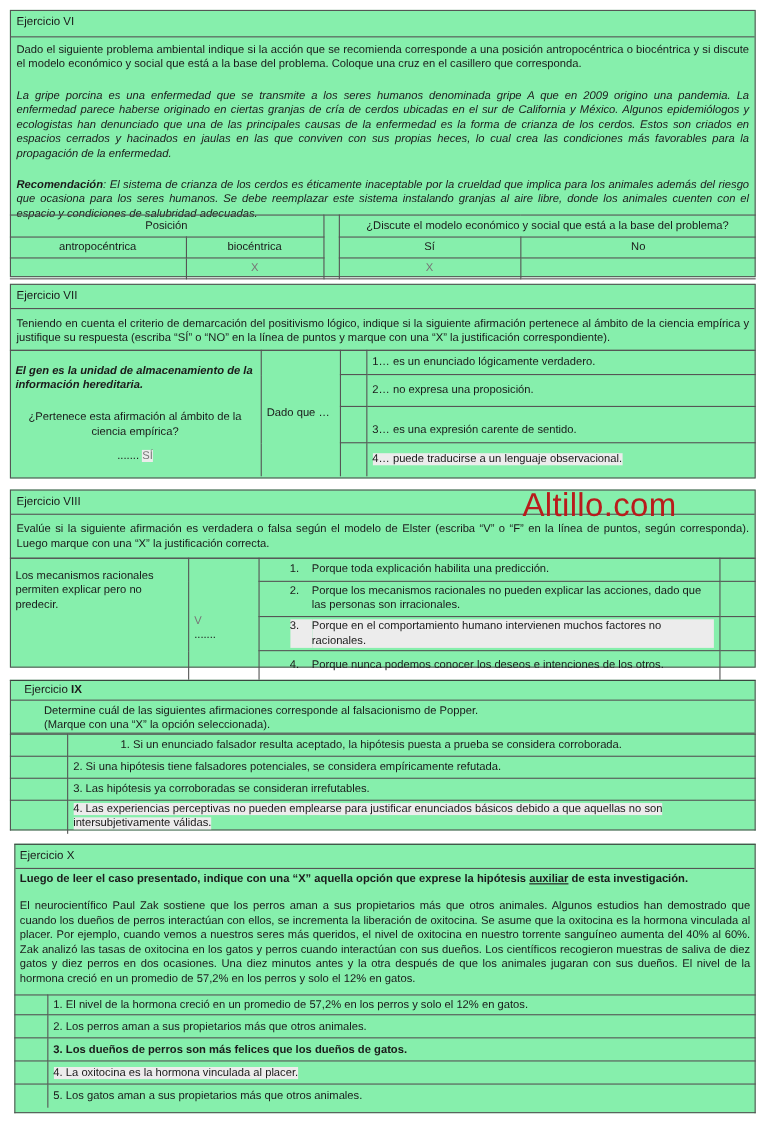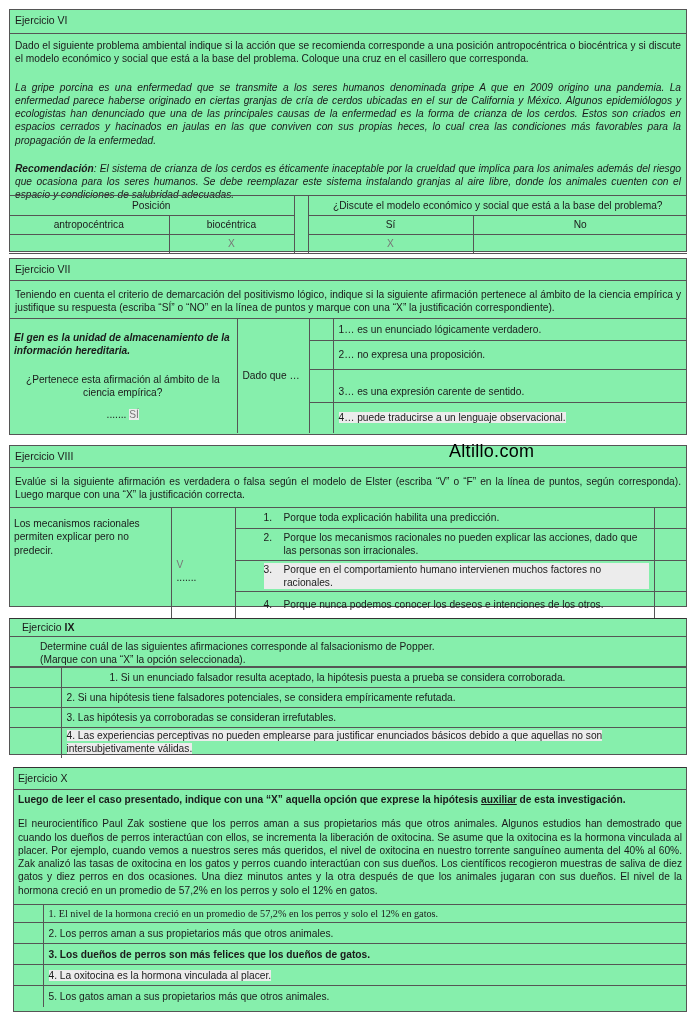--- a/index.html
+++ b/index.html
@@ -7,21 +7,21 @@
     body { font-family: "Liberation Sans", sans-serif; font-size: 10.2px; color: #1a1a1a; line-height: 1.3; position: relative; }
     .blk { position: absolute; border: 1px solid #555; background: #86efac; }
     table { border-collapse: collapse; width: 100%; }
     td { border: 1px solid #555; vertical-align: middle; padding: 2px 5px; }
     .hdr { padding: 4px 5px; border-bottom: 1px solid #555; font-size: 10.5px; }
     .p { padding: 3px 5px; text-align: justify; }
     .it { font-style: italic; }
     .c { text-align: center; }
     .mark { color: #777; }
     .hl { background: #ececec; }
-    .wm { position: absolute; font-size: 18px; color: #000000; letter-spacing: 0.3px; }
+    .wm { position: absolute; font-size: 30px; color: #b91c1c; letter-spacing: 0.3px; margin-left: 26px; }
   </style>
 </head>
 <body>
 
 <div class="blk" style="left:9px; top:9px; width:678px; height:243px;">
   <div class="hdr" style="height:24px;">
     <span>Ejercicio</span>&nbsp;<span>VI</span>
   </div>
   <div class="p" style="padding-top:5px;">Dado el siguiente problema ambiental indique si la acción que se recomienda corresponde a una posición antropocéntrica o biocéntrica y si discute el modelo económico y social que está a la base del problema. Coloque una cruz en el casillero que corresponda.</div>
   <div class="p it" style="margin-top:9px;">La gripe porcina es una enfermedad que se transmite a los seres humanos denominada gripe A que en 2009 origino una pandemia.  La enfermedad parece haberse originado en ciertas granjas de cría de cerdos ubicadas en el sur de California y México. Algunos epidemiólogos y ecologistas han denunciado que una de las principales causas de la enfermedad es la forma de crianza de los cerdos. Estos son criados en espacios cerrados y hacinados en jaulas en las que conviven con sus propias heces, lo cual crea las condiciones más favorables para la propagación de la enfermedad.</div>
@@ -165,21 +165,21 @@
 <div class="blk" style="left:13px; top:767px; width:674px; height:245px; border-top:1px solid #333;">
   <div class="hdr" style="height:22px; padding:4px 4px;">
     <span>Ejercicio</span>&nbsp;<span>X</span>
   </div>
   <div style="padding:3px 4px; font-weight:bold;">
     <span>Luego de leer el caso presentado, indique con una “X” aquella opción que exprese la hipótesis </span><u>auxiliar</u><span> de esta investigación.</span>
   </div>
   <div class="p" style="margin-top:8px; padding:0 4px;">El neurocientífico Paul Zak sostiene que los perros aman a sus propietarios más que otros animales. Algunos estudios han demostrado que cuando los dueños de perros interactúan con ellos, se incrementa la liberación de oxitocina. Se asume que la oxitocina es la hormona vinculada al placer. Por ejemplo, cuando vemos a nuestros seres más queridos, el nivel de oxitocina en nuestro torrente sanguíneo aumenta del 40% al 60%. Zak analizó las tasas de oxitocina en los gatos y perros cuando interactúan con sus dueños. Los científicos recogieron muestras de saliva de diez gatos y diez perros en dos ocasiones. Una diez minutos antes y la otra después de que los animales jugaran con sus dueños. El nivel de la hormona creció en un promedio de 57,2% en los perros y solo el 12% en gatos.</div>
   <table style="position:absolute; left:-1px; top:136px; width:674px;">
     <tbody>
-        <tr style="height:17px;font-family:Liberation Serif, serif;">
+        <tr style="height:17px;">
       <td style="width:30px; border-left:none;"></td>
       <td style="border-right:none;">1.  El nivel de la hormona creció en un promedio de 57,2% en los perros y solo el 12% en gatos.</td>
     </tr>
     <tr style="height:21px;">
       <td style="border-left:none;"></td>
       <td style="border-right:none;">2.   Los perros aman a sus propietarios más que otros animales.</td>
     </tr>
     <tr style="height:21px;font-weight:bold;">
       <td style="border-left:none;"></td>
       <td style="border-right:none;">3.   Los dueños de perros son más felices que los dueños de gatos.</td>

